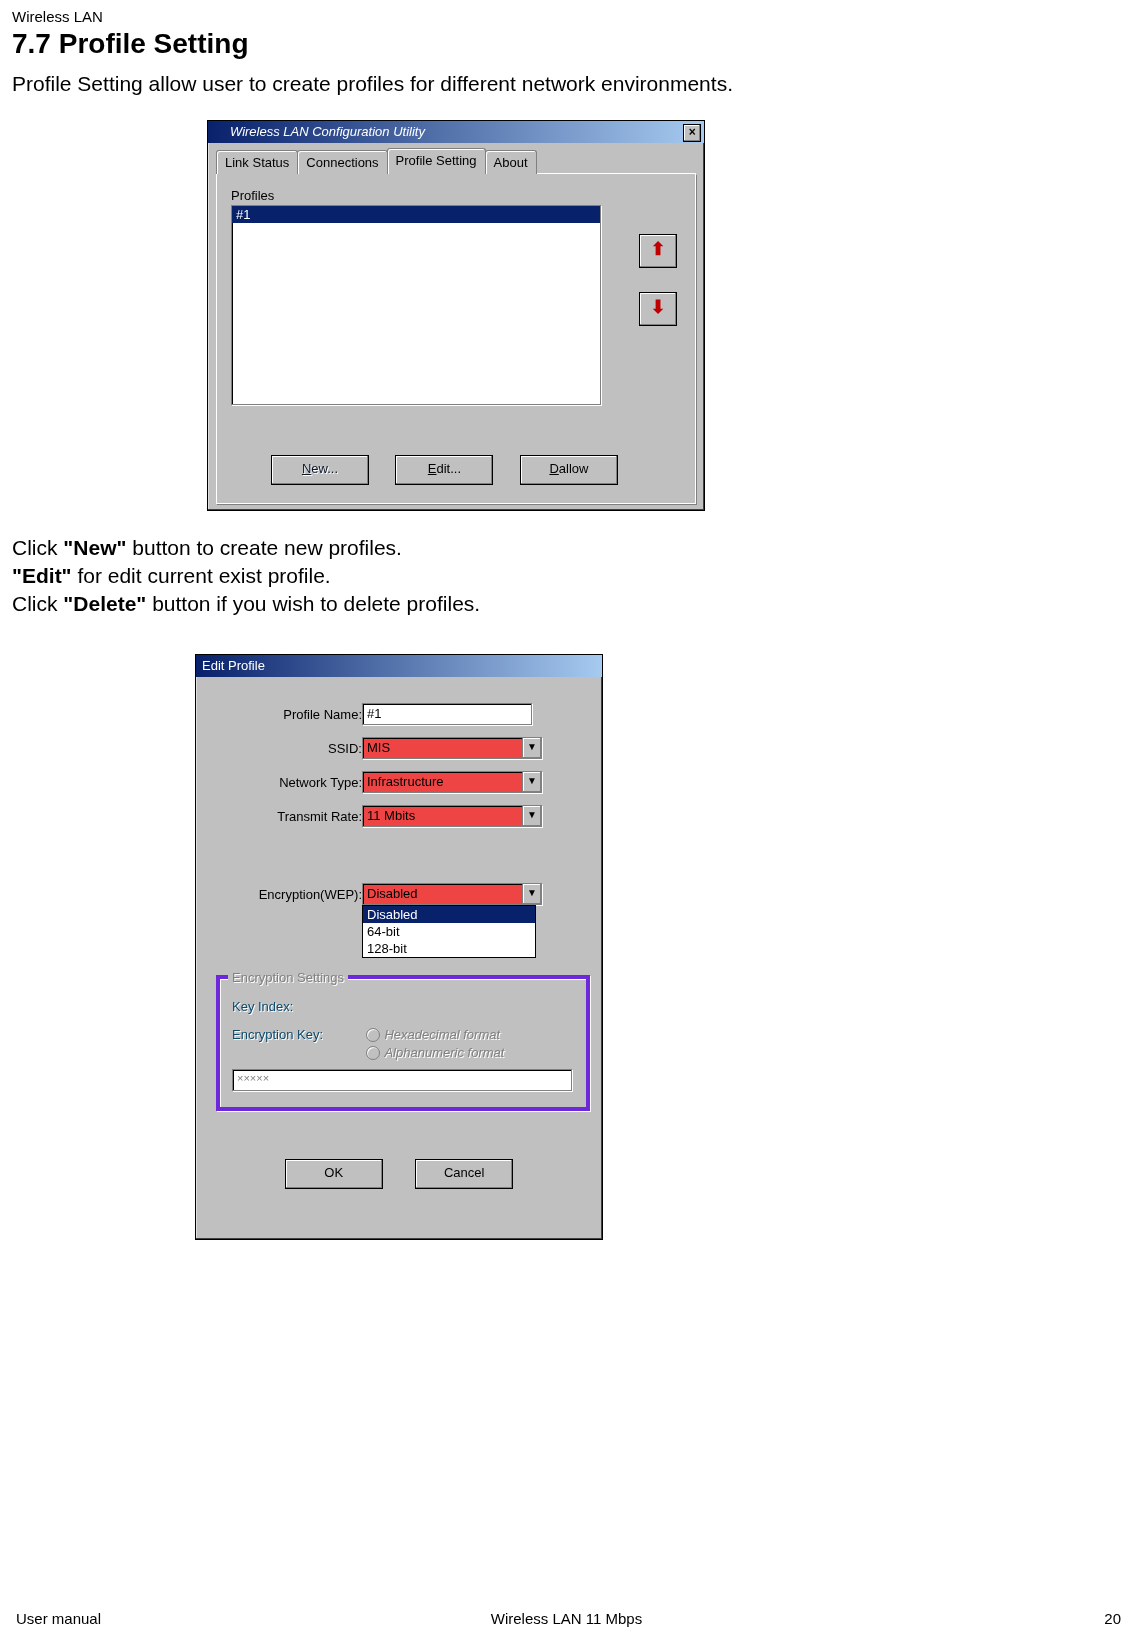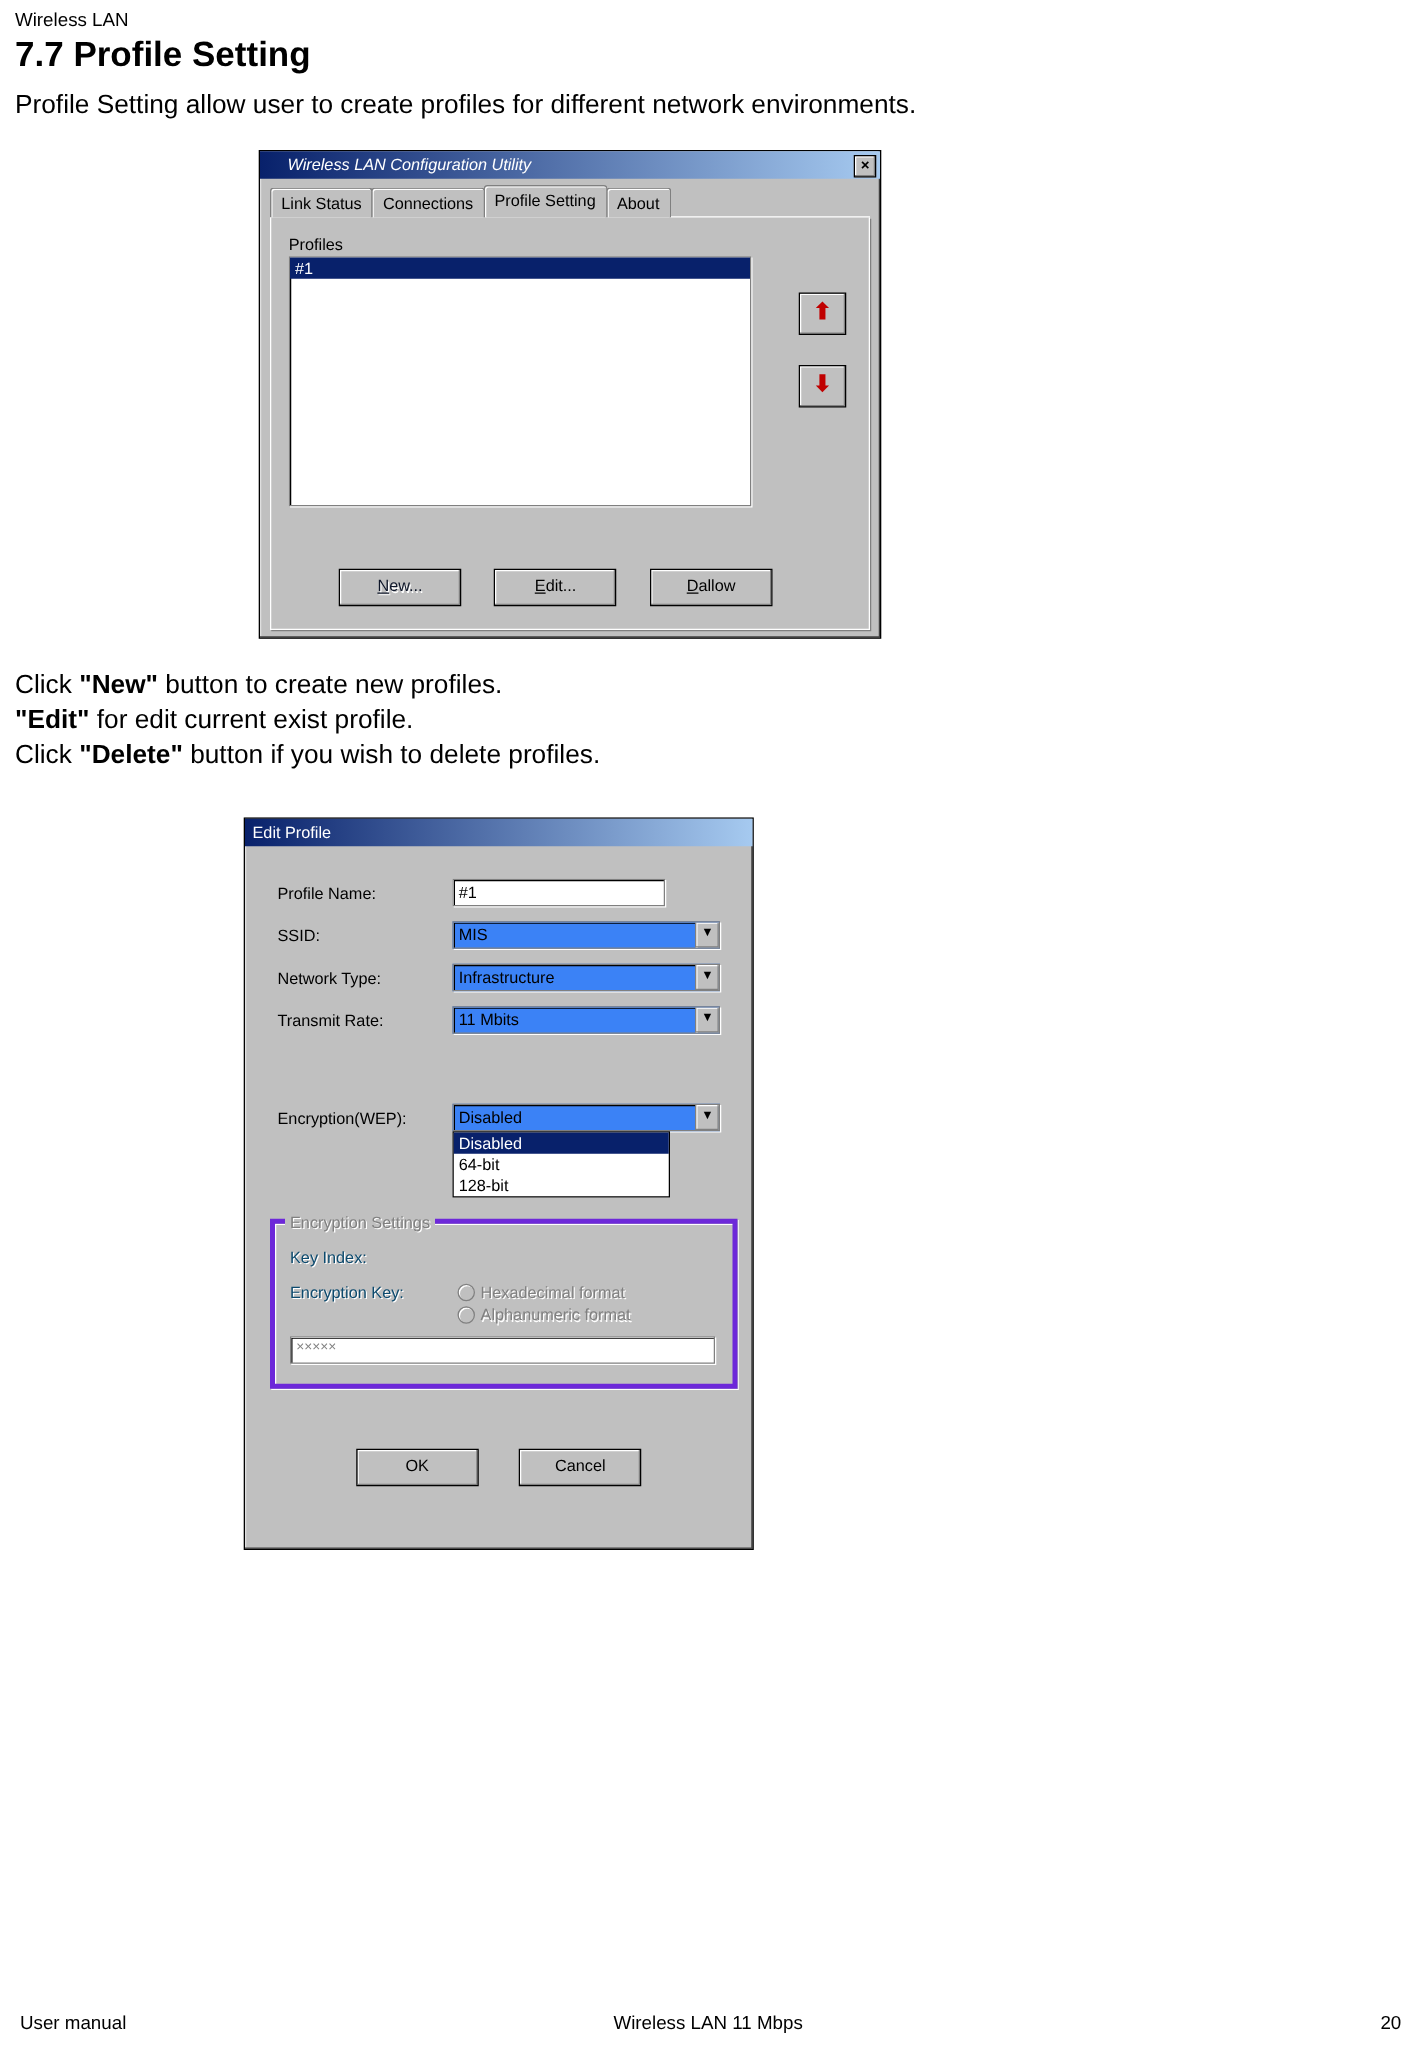--- a/index.html
+++ b/index.html
@@ -197,36 +197,37 @@
     padding: 26px 20px 10px 26px;
   }
   .frow {
     display: flex;
     align-items: center;
     margin-bottom: 12px;
   }
   .flabel {
     width: 140px;
     font-size: 13px;
+    text-align: right;
   }
   .finput {
     width: 170px;
     height: 22px;
     background: #fff;
     border: 1px solid #808080;
     box-shadow: inset 1px 1px 0 #000, 1px 1px 0 #fff;
     box-sizing: border-box;
     font-size: 13px;
     padding: 2px 4px;
     font-family: "MS Sans Serif", Arial, sans-serif;
   }
   .fcombo {
-    width: 214px;
+    width: 180px;
     height: 22px;
-    background: #3b82f6;
+    background: #ef4444;
     border: 1px solid #808080;
     box-shadow: inset 1px 1px 0 #000, 1px 1px 0 #fff;
     box-sizing: border-box;
     font-size: 13px;
     padding: 2px 4px;
     position: relative;
     font-family: "MS Sans Serif", Arial, sans-serif;
   }
   .fcombo .ddbtn {
     position: absolute;
@@ -292,20 +293,21 @@
     border: 1px solid #808080;
     box-shadow: inset 1px 1px 0 #fff;
     vertical-align: middle;
     margin-right: 4px;
   }
   .rlabel {
     font-size: 13px;
     color: #808080;
     text-shadow: 1px 1px 0 #fff;
     vertical-align: middle;
+    font-style: italic;
   }
   .keyinput {
     width: 340px;
     height: 22px;
     background: #fff;
     border: 1px solid #808080;
     box-shadow: inset 1px 1px 0 #000, 1px 1px 0 #fff;
     box-sizing: border-box;
     font-size: 11px;
     padding: 2px 4px;

